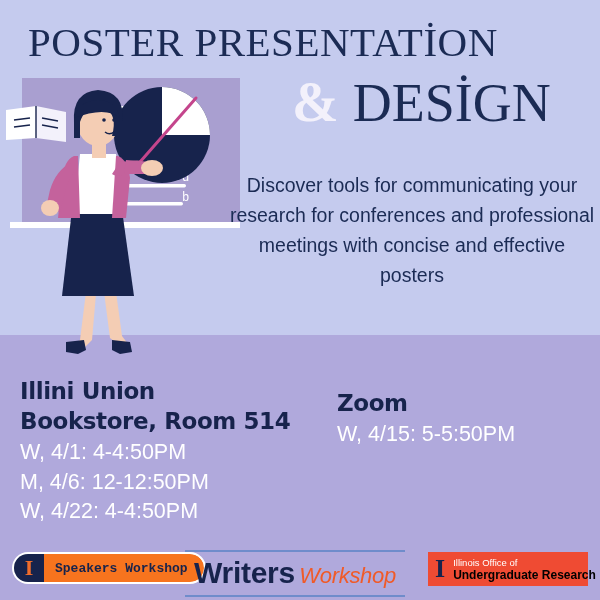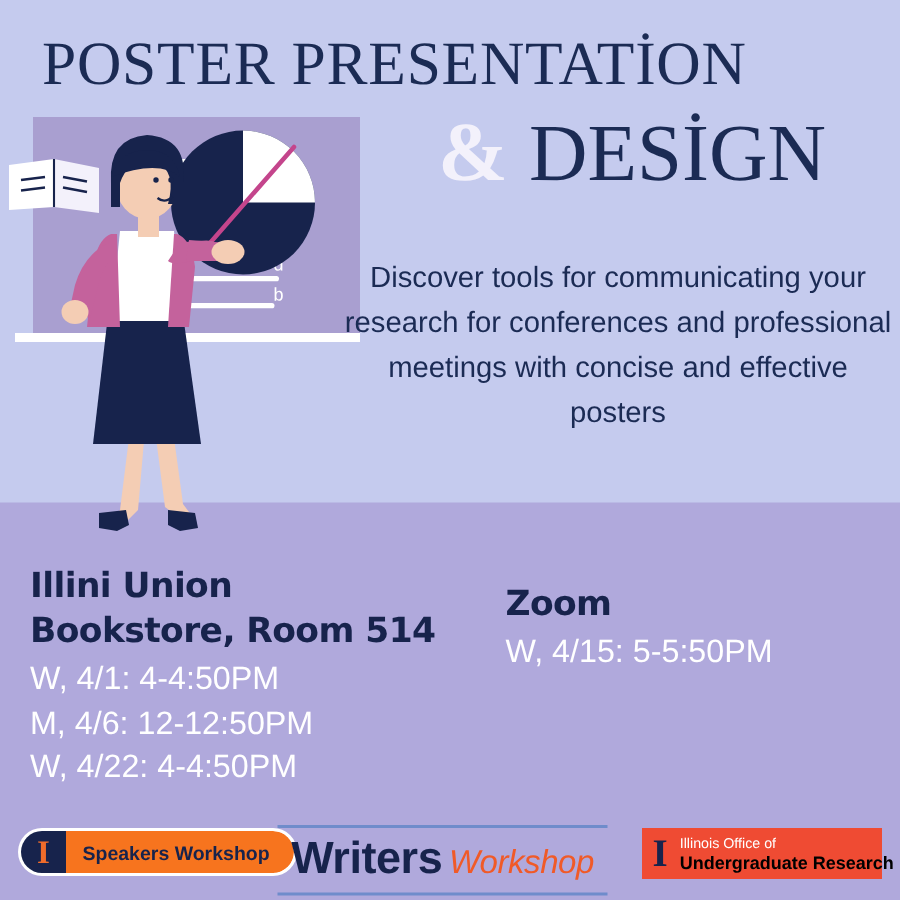--- a/index.html
+++ b/index.html
@@ -70,21 +70,21 @@
     width:30px; background:#17234c;
     display:flex; align-items:center; justify-content:center;
     font-family:"Liberation Serif", serif; font-weight:bold;
     font-size:22px; color:#f06c2b;
   }
   .sp-label {
     background:#f7741e; color:#17234c;
     display:flex; align-items:center;
     padding:0 16px 0 11px;
     font-size:13px; font-weight:bold; white-space:nowrap;
-    border-top-right-radius:15px; border-bottom-right-radius:15px;
+    border-top-right-radius:15px; border-bottom-right-radius:15px;font-family:Liberation Mono, monospace;
   }
 
   .logo-writers {
     position:absolute; left:185px; top:2px; width:220px;
     border-top:2.5px solid #6f8ccb; border-bottom:2.5px solid #6f8ccb;
     padding:4px 0 5px; text-align:center; white-space:nowrap;
   }
   .wr-a { font-size:30px; font-weight:bold; color:#17234c; letter-spacing:-0.3px; }
   .wr-b { font-size:22px; font-style:italic; color:#f05a28; letter-spacing:-0.3px;margin-top:16px; }
 

